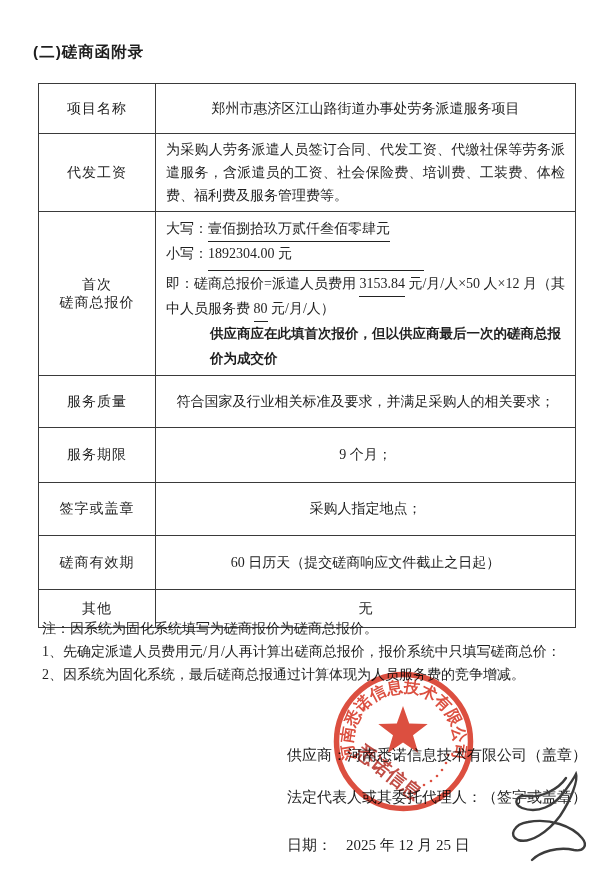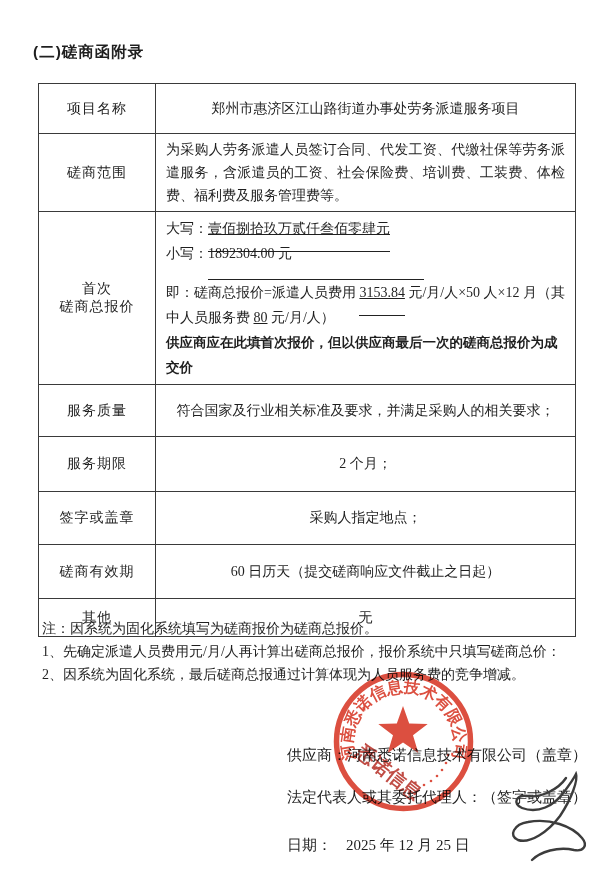--- a/index.html
+++ b/index.html
@@ -60,33 +60,33 @@
   .r6 { height: 53px; }
   .r7 { height: 54px; }
   .r8 { height: 38px; }
   .scope-text {
     line-height: 23px;
     text-align: justify;
   }
   .quote-block { line-height: 25px; }
   .u {
     border-bottom: 1px solid #222;
-    padding-bottom: 15px;
-    text-decoration: underline;
+    padding-bottom: 5px;
   }
   .u-wide {
     display: inline-block;
     min-width: 216px;
     border-bottom: 1px solid #222;
-    padding-bottom: 13px;
+    padding-bottom: 4px;
   }
   .bold-note {
     font-family: "Liberation Sans", "DejaVu Sans", sans-serif;
     font-weight: bold;
     font-size: 13.5px;
+    margin-left: 44px;
   }
   .notes {
     position: absolute;
     left: 42px;
     top: 617px;
     width: 540px;
     font-size: 14px;
     line-height: 23px;
   }
   .footer-block {
@@ -121,21 +121,21 @@
 
   <div class="doc-title">(二)磋商函附录</div>
 
   <table class="appendix">
     <tbody>
         <tr class="r1">
       <td class="label-cell">项目名称</td>
       <td class="content-cell">郑州市惠济区江山路街道办事处劳务派遣服务项目</td>
     </tr>
     <tr class="r2">
-      <td class="label-cell">磋商范围</td>
+      <td class="label-cell">代发工资</td>
       <td class="content-cell content-left">
         <div class="scope-text">为采购人劳务派遣人员签订合同、代发工资、代缴社保等劳务派遣服务，含派遣员的工资、社会保险费、培训费、工装费、体检费、福利费及服务管理费等。</div>
       </td>
     </tr>
     <tr class="r3">
       <td class="label-cell">
         <div>首次</div>
         <div>磋商总报价</div>
       </td>
       <td class="content-cell content-left">
@@ -146,21 +146,21 @@
           <div class="bold-note">供应商应在此填首次报价，但以供应商最后一次的磋商总报价为成交价</div>
         </div>
       </td>
     </tr>
     <tr class="r4">
       <td class="label-cell">服务质量</td>
       <td class="content-cell">符合国家及行业相关标准及要求，并满足采购人的相关要求；</td>
     </tr>
     <tr class="r5">
       <td class="label-cell">服务期限</td>
-      <td class="content-cell">2 个月；</td>
+      <td class="content-cell">9 个月；</td>
     </tr>
     <tr class="r6">
       <td class="label-cell">签字或盖章</td>
       <td class="content-cell">采购人指定地点；</td>
     </tr>
     <tr class="r7">
       <td class="label-cell">磋商有效期</td>
       <td class="content-cell">60 日历天（提交磋商响应文件截止之日起）</td>
     </tr>
     <tr class="r8">

